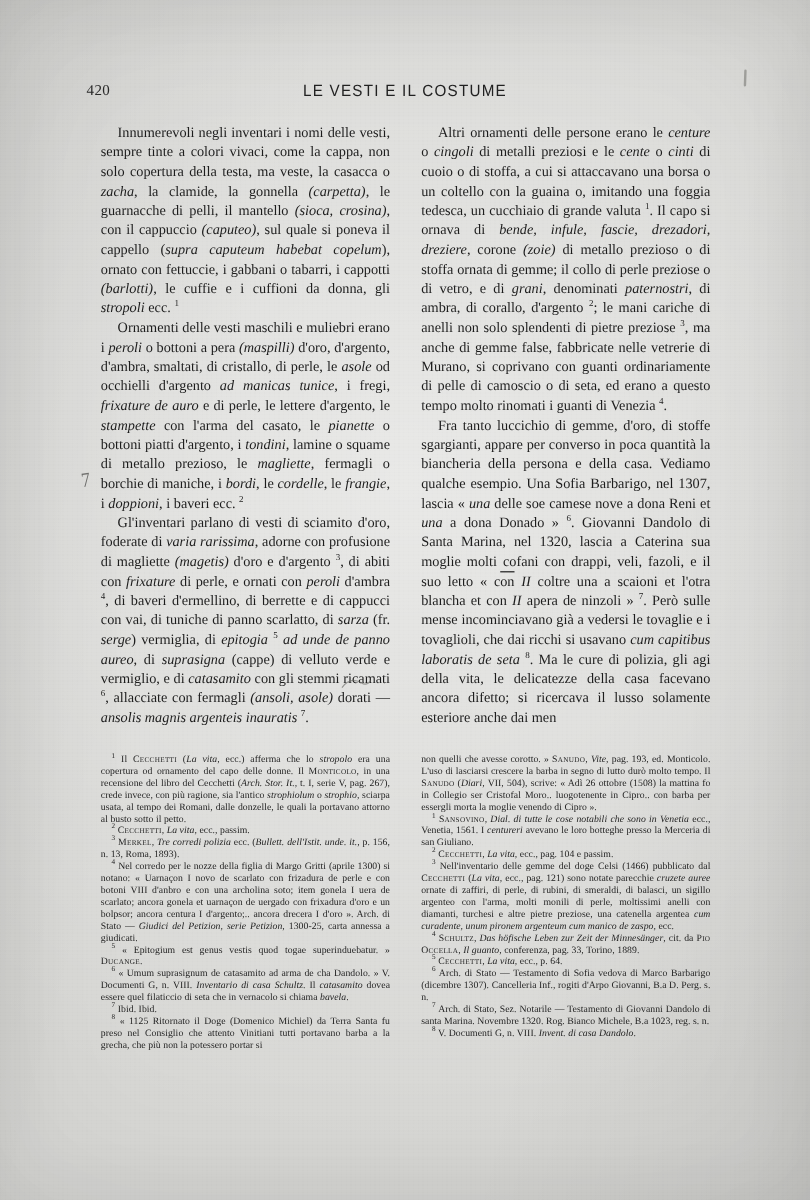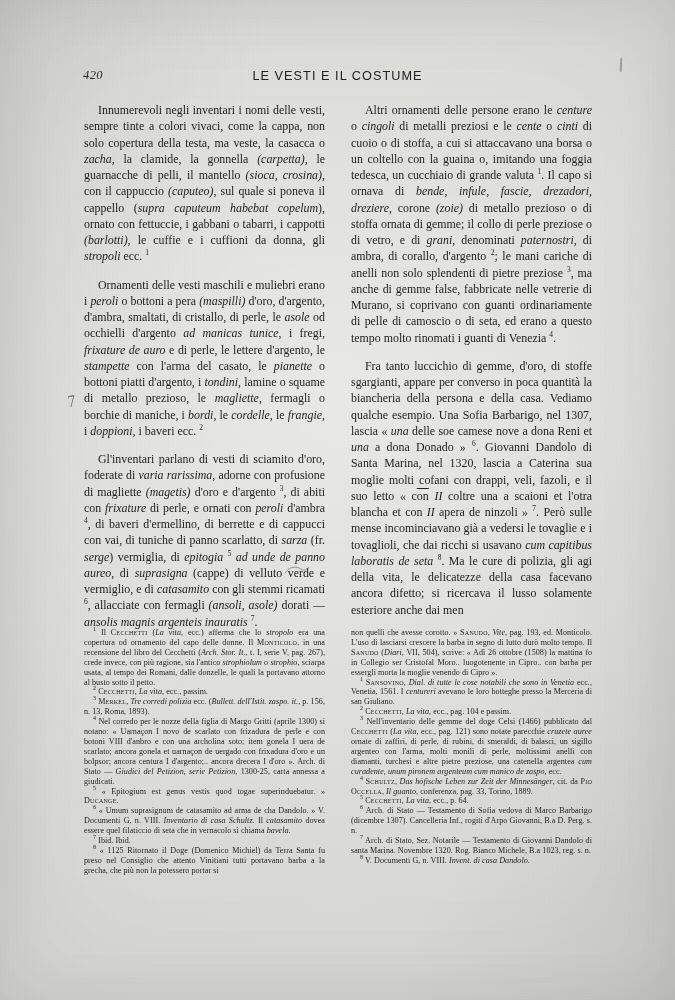--- a/index.html
+++ b/index.html
@@ -41,26 +41,25 @@
 
   
   .running-head {
     position: absolute;
     left: 0; right: 0;
     top: 68px;
     height: 18px;
   }
   .folio {
     position: absolute;
-    left: 83px;
+    left: 72px;
     top: 0;
     font-size: 12.5px;
     letter-spacing: .4px;
     color: #2a2a2a;
-    font-style: italic;
   }
   .head-title {
     position: absolute;
     left: 0; right: 0;
     top: 0;
     text-align: center;
     font-size: 13.5px;
     letter-spacing: 1.1px;
     color: #222;
     font-family: "Liberation Sans", sans-serif;
@@ -96,21 +95,21 @@
   .body-text p {
     margin: 0;
     font-size: 11.9px;
     line-height: 16.25px;
     text-align: justify;
     text-justify: inter-word;
     text-indent: 14px;
     hyphens: none;
     color: #1d1d1d;
   }
-  .body-text p + p { margin-top: 12px; }
+  .body-text p + p { margin-top: 0px; }
   .body-text i, .body-text em { font-style: italic; }
   sup {
     font-size: 7.5px;
     vertical-align: super;
     line-height: 0;
   }
 
   
   .pencil {
     position: absolute;
@@ -191,21 +190,21 @@
       <p>Fra tanto luccichio di gemme, d'oro, di stoffe sgargianti, appare per converso in poca quantità la biancheria della persona e della casa. Vediamo qualche esempio. Una Sofia Barbarigo, nel 1307, lascia « <i>una</i> delle soe camese nove a dona Reni et <i>una</i> a dona Donado » <sup>6</sup>. Giovanni Dandolo di Santa Marina, nel 1320, lascia a Caterina sua moglie molti cofani con drappi, veli, fazoli, e il suo letto « c<span style="text-decoration:overline">on</span> <i>II</i> coltre una a scaioni et l'otra blancha et con <i>II</i> apera de ninzoli » <sup>7</sup>. Però sulle mense incominciavano già a vedersi le tovaglie e i tovaglioli, che dai ricchi si usavano <i>cum capitibus laboratis de seta</i> <sup>8</sup>. Ma le cure di polizia, gli agi della vita, le delicatezze della casa facevano ancora difetto; si ricercava il lusso solamente esteriore anche dai men</p>
     </div>
 
   </div>
 
   <div class="notes-wrap">
 
     <div class="notes-col">
       <p><sup>1</sup> Il <span class="sc">Cecchetti</span> (<i>La vita</i>, ecc.) afferma che lo <i>stropolo</i> era una copertura od ornamento del capo delle donne. Il <span class="sc">Monticolo</span>, in una recensione del libro del Cecchetti (<i>Arch. Stor. It.</i>, t. I, serie V, pag. 267), crede invece, con più ragione, sia l'antico <i>strophiolum</i> o <i>strophio</i>, sciarpa usata, al tempo dei Romani, dalle donzelle, le quali la portavano attorno al busto sotto il petto.</p>
       <p><sup>2</sup> <span class="sc">Cecchetti</span>, <i>La vita</i>, ecc., passim.</p>
-      <p><sup>3</sup> <span class="sc">Merkel</span>, <i>Tre corredi polizia</i> ecc. (<i>Bullett. dell'Istit. zaspo. it.</i>, p. 156, n. 13, Roma, 1893).</p>
+      <p><sup>3</sup> <span class="sc">Merkel</span>, <i>Tre corredi polizia</i> ecc. (<i>Bullett. dell'Istit. unde. it.</i>, p. 156, n. 13, Roma, 1893).</p>
       <p><sup>4</sup> Nel corredo per le nozze della figlia di Margo Gritti (aprile 1300) si notano: « Uarnaçon I novo de scarlato con frizadura de perle e con botoni VIII d'anbro e con una archolina soto; item gonela I uera de scarlato; ancora gonela et uarnaçon de uergado con frixadura d'oro e un bolpsor; ancora centura I d'argento;.. ancora drecera I d'oro ». Arch. di Stato — <i>Giudici del Petizion, serie Petizion</i>, 1300-25, carta annessa a giudicati.</p>
       <p><sup>5</sup> « Epitogium est genus vestis quod togae superinduebatur. » <span class="sc">Ducange</span>.</p>
       <p><sup>6</sup> « Umum suprasignum de catasamito ad arma de cha Dandolo. » V. Documenti G, n. VIII. <i>Inventario di casa Schultz</i>. Il <i>catasamito</i> dovea essere quel filaticcio di seta che in vernacolo si chiama <i>bavela</i>.</p>
       <p><sup>7</sup> Ibid. Ibid.</p>
       <p><sup>8</sup> « 1125 Ritornato il Doge (Domenico Michiel) da Terra Santa fu preso nel Consiglio che attento Vinitiani tutti portavano barba a la grecha, che più non la potessero portar si</p>
     </div>
 
     <div class="notes-col">
       <p class="cont">non quelli che avesse corotto. » <span class="sc">Sanudo</span>, <i>Vite</i>, pag. 193, ed. Monticolo. L'uso di lasciarsi crescere la barba in segno di lutto durò molto tempo. Il <span class="sc">Sanudo</span> (<i>Diari</i>, VII, 504), scrive: « Adì 26 ottobre (1508) la mattina fo in Collegio ser Cristofal Moro.. luogotenente in Cipro.. con barba per essergli morta la moglie venendo di Cipro ».</p>
       <p><sup>1</sup> <span class="sc">Sansovino</span>, <i>Dial. di tutte le cose notabili che sono in Venetia</i> ecc., Venetia, 1561. I <i>centureri</i> avevano le loro botteghe presso la Merceria di san Giuliano.</p>

